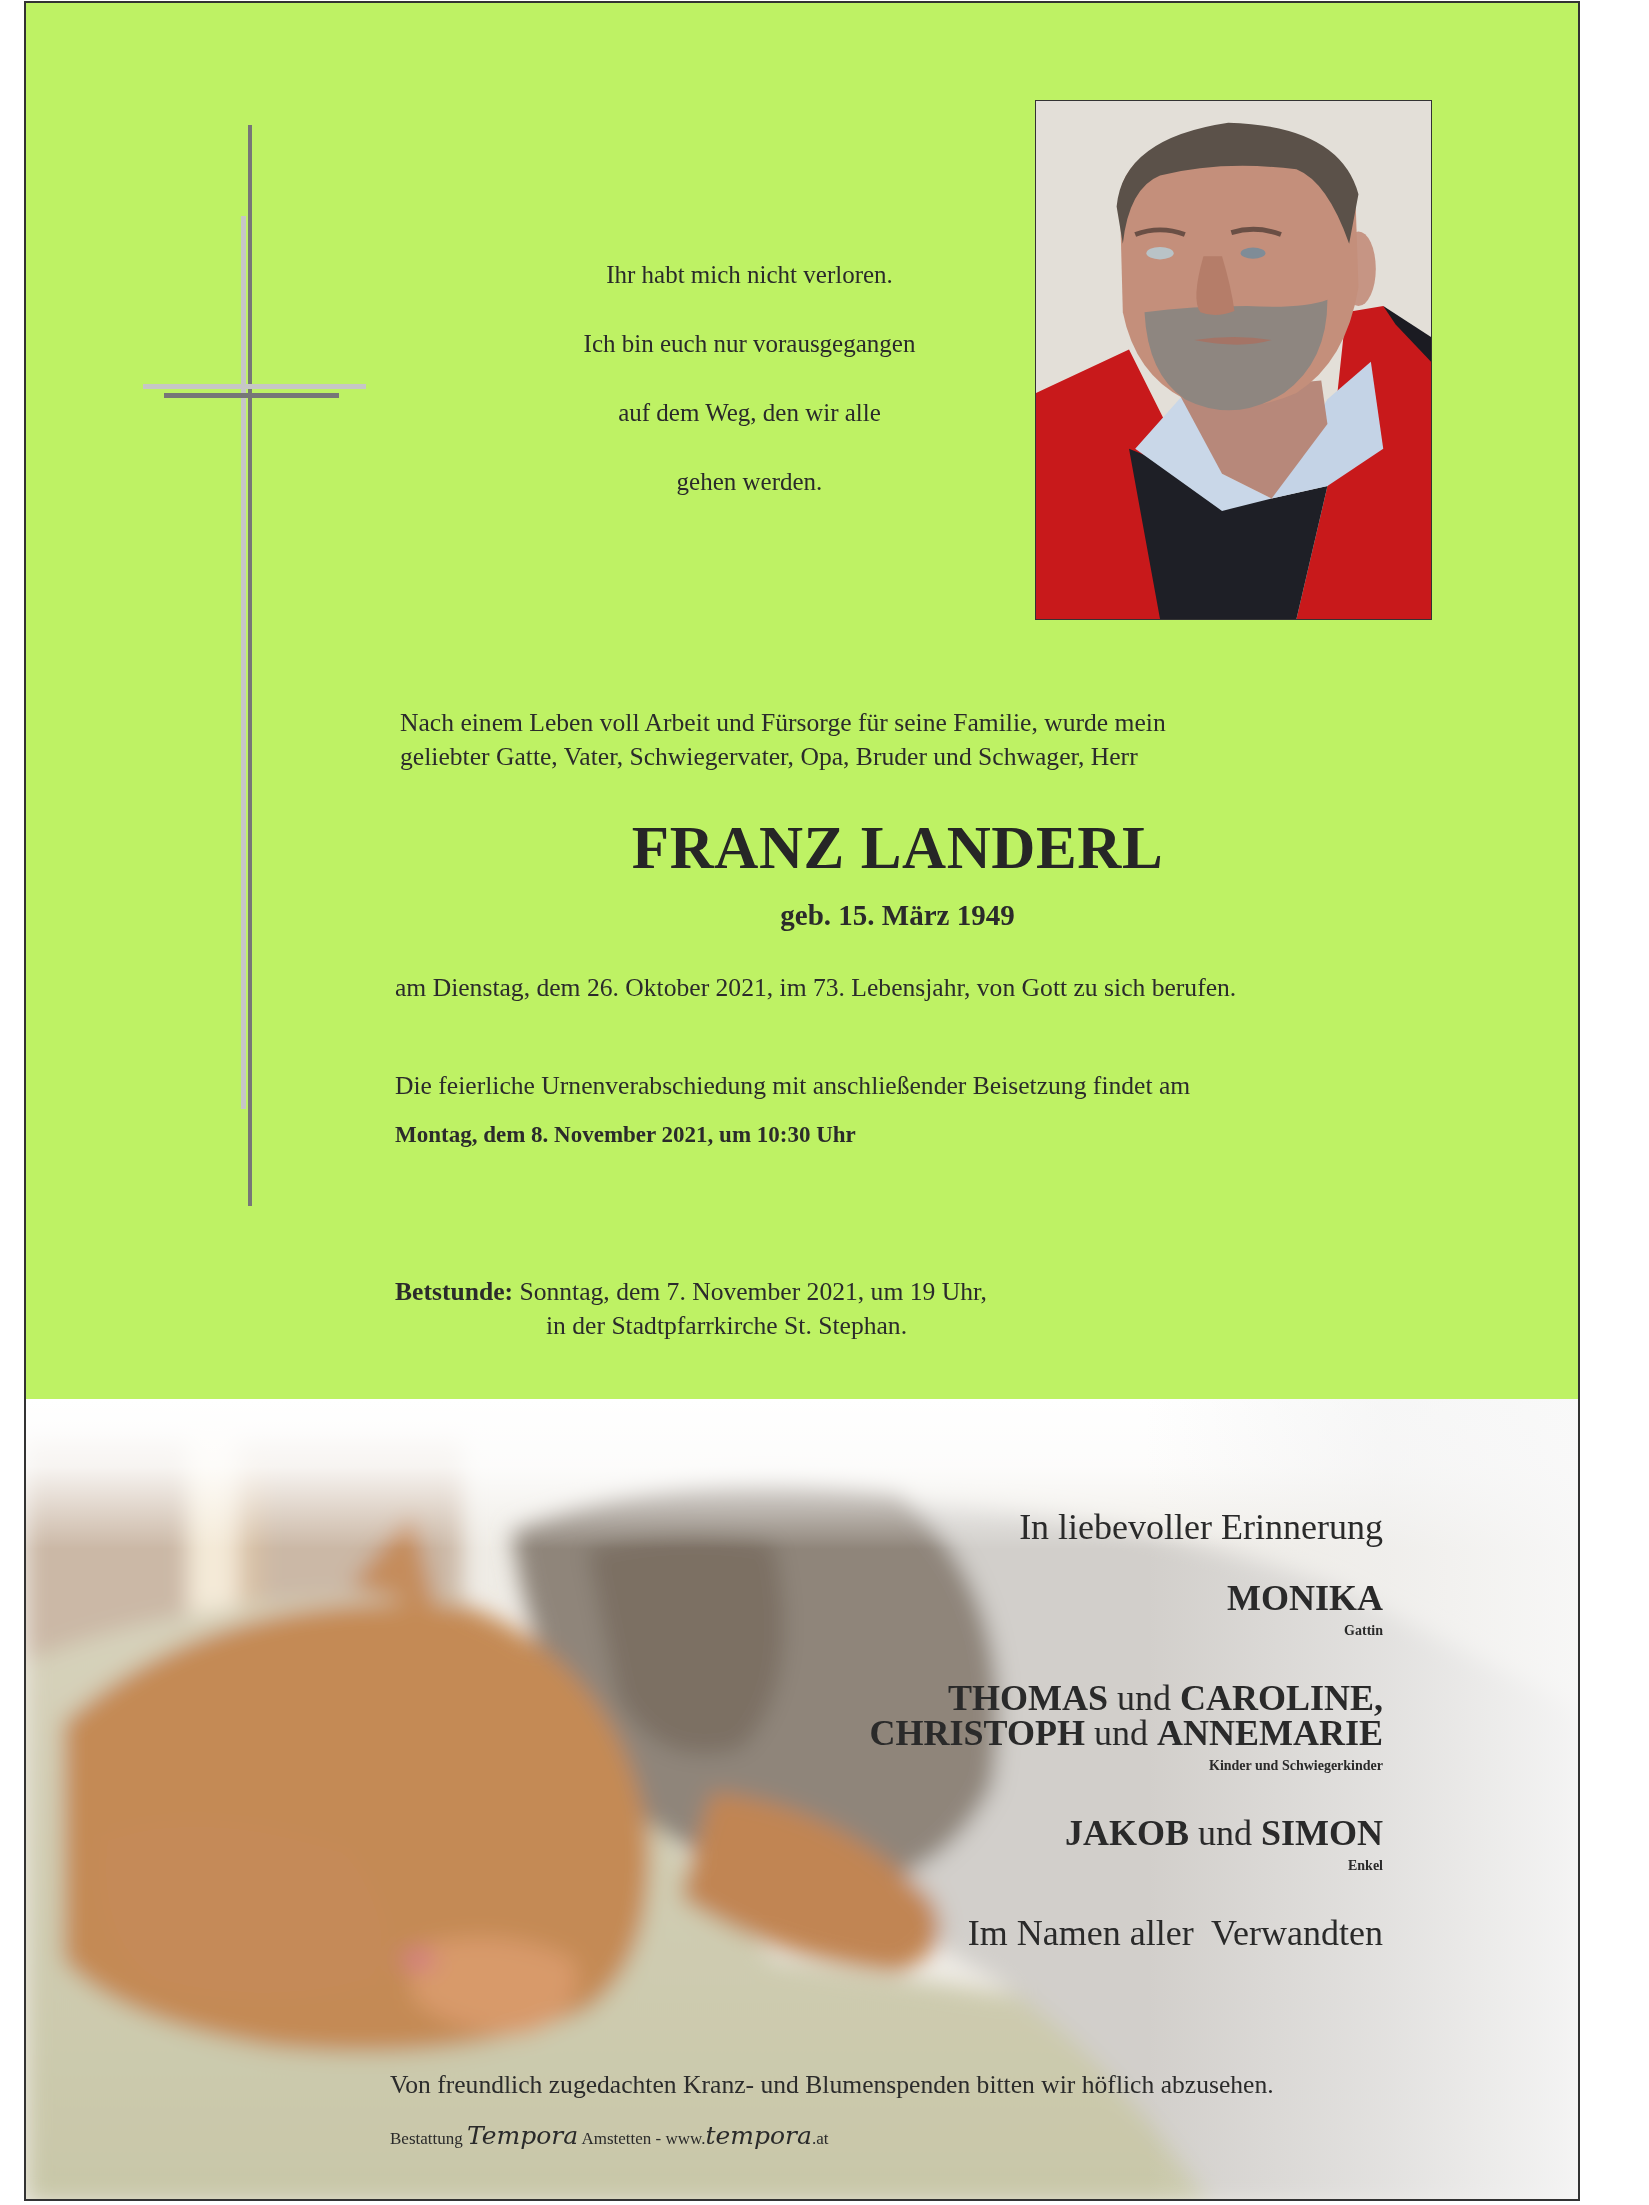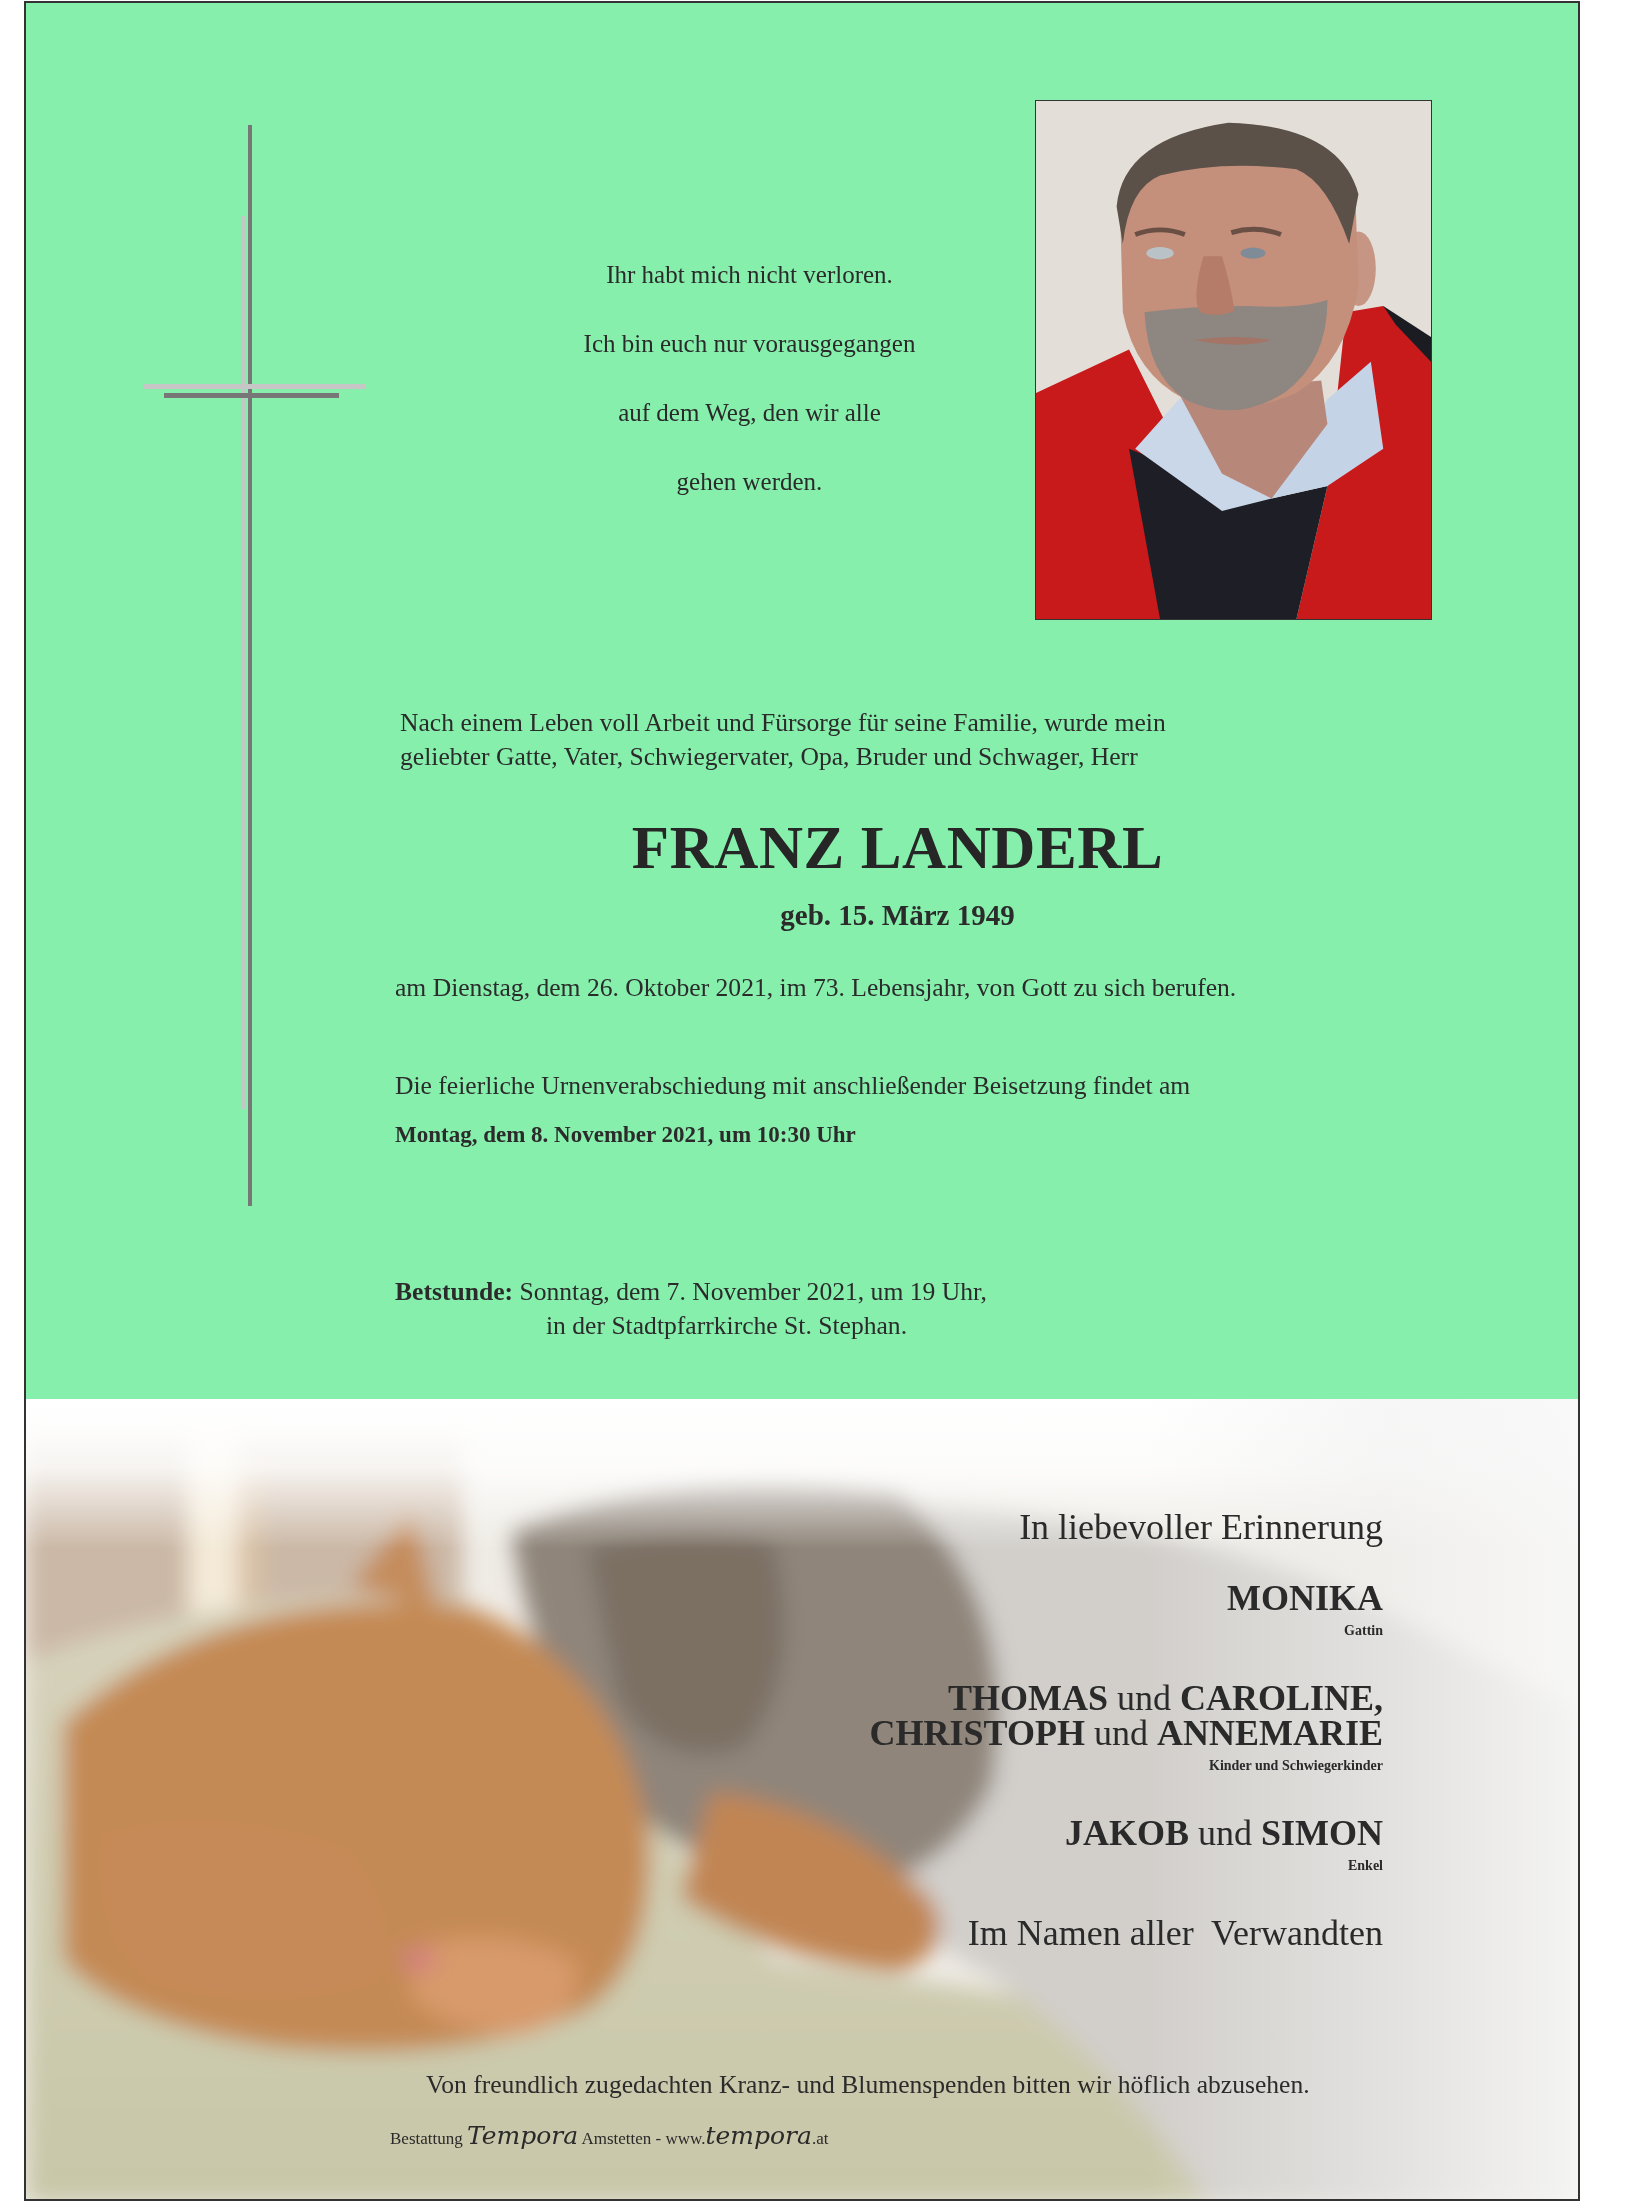--- a/index.html
+++ b/index.html
@@ -1,19 +1,19 @@
 <!DOCTYPE html>
 <html style="font-size:10px"><head>
 <meta charset="utf-8">
 <style>
   html, body { margin: 0; padding: 0; background: #ffffff; }
   body { width: 1649px; height: 2205px; position: relative; overflow: hidden;
          font-family: "Liberation Serif", "DejaVu Serif", serif; color: #2b2b2b; }
   .page { position: absolute; left: 24px; top: 1.2px; width: 1556px; height: 2200px;
-          border: 2.5px solid #333; box-sizing: border-box; overflow: hidden; background: #86efac; }
+          border: 2.5px solid #333; box-sizing: border-box; overflow: hidden; background: #bef264; }
 
   
   .bar { position: absolute; }
   .cross-dark-v  { left: 222px; top: 122px; width: 4.4px; height: 1081px; background: #777; }
   .cross-light-v { left: 215px; top: 213px; width: 5px; height: 893px; background: #c6c6c6; }
   .cross-light-h { left: 117px; top: 381px; width: 223px; height: 5px; background: #c6c6c6; }
   .cross-dark-h  { left: 138px; top: 390px; width: 175px; height: 5px; background: #777; }
 
   
   .poem { position: absolute; left: 449px; width: 549px; top: 237px; text-align: center;
@@ -48,21 +48,21 @@
               background: linear-gradient(180deg, #ffffff 0%, rgba(255,255,255,0.85) 45%, rgba(255,255,255,0) 100%); }
   .fade-right { position: absolute; right: 0; top: 0; width: 436px; height: 100%;
                 background: linear-gradient(90deg, rgba(255,255,255,0) 0%, rgba(240,240,240,0.55) 55%, rgba(248,248,248,0.9) 100%); }
 
   .mourners { position: absolute; right: 195px; top: 1507px; text-align: right; color: #2a2a2a; }
   .mourners .line { font-size: 36px; line-height: 35px; white-space: nowrap; }
   .mourners .strong { font-weight: bold; }
   .mourners .role { font-size: 14px; line-height: 29px; font-weight: bold; }
   .mourners .gap { height: 36px; }
 
-  .nospend { left: 364px; top: 2067px; font-size: 25.6px; margin-left: 36px; }
+  .nospend { left: 364px; top: 2067px; font-size: 25.6px; }
   .funeralhome { position: absolute; left: 364px; top: 2118px; font-size: 17px; color: #2a2a2a; white-space: nowrap; }
   .funeralhome .script { font-style: italic; font-size: 25px; font-family: "DejaVu Serif", serif; }
 </style>
 </head>
 <body>
 
 <div class="page">
 
   <div>
     <div class="bar cross-light-v"></div>

